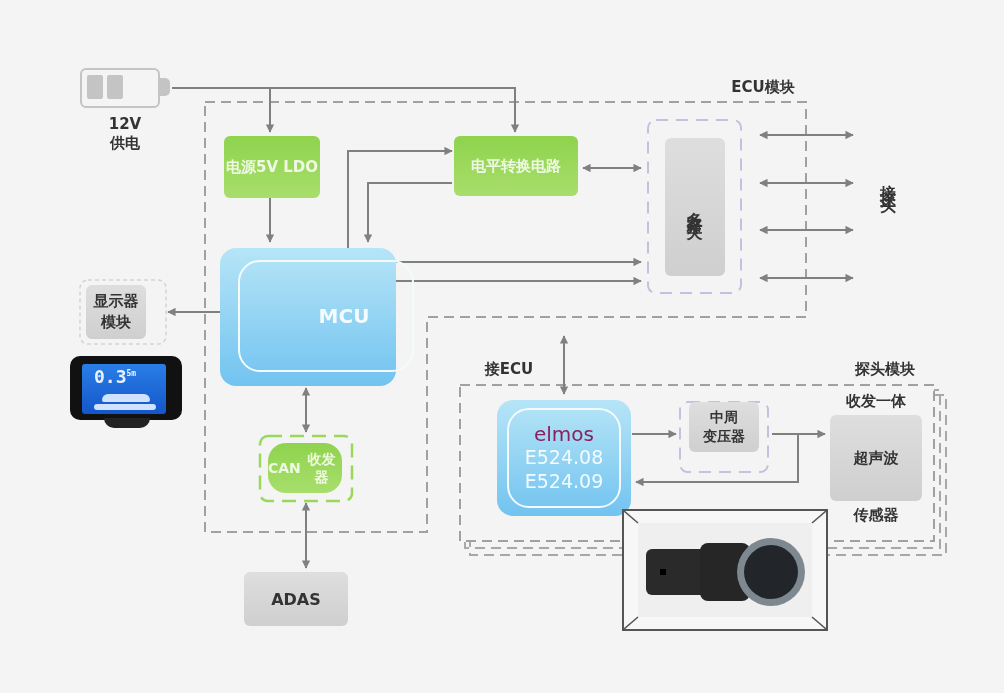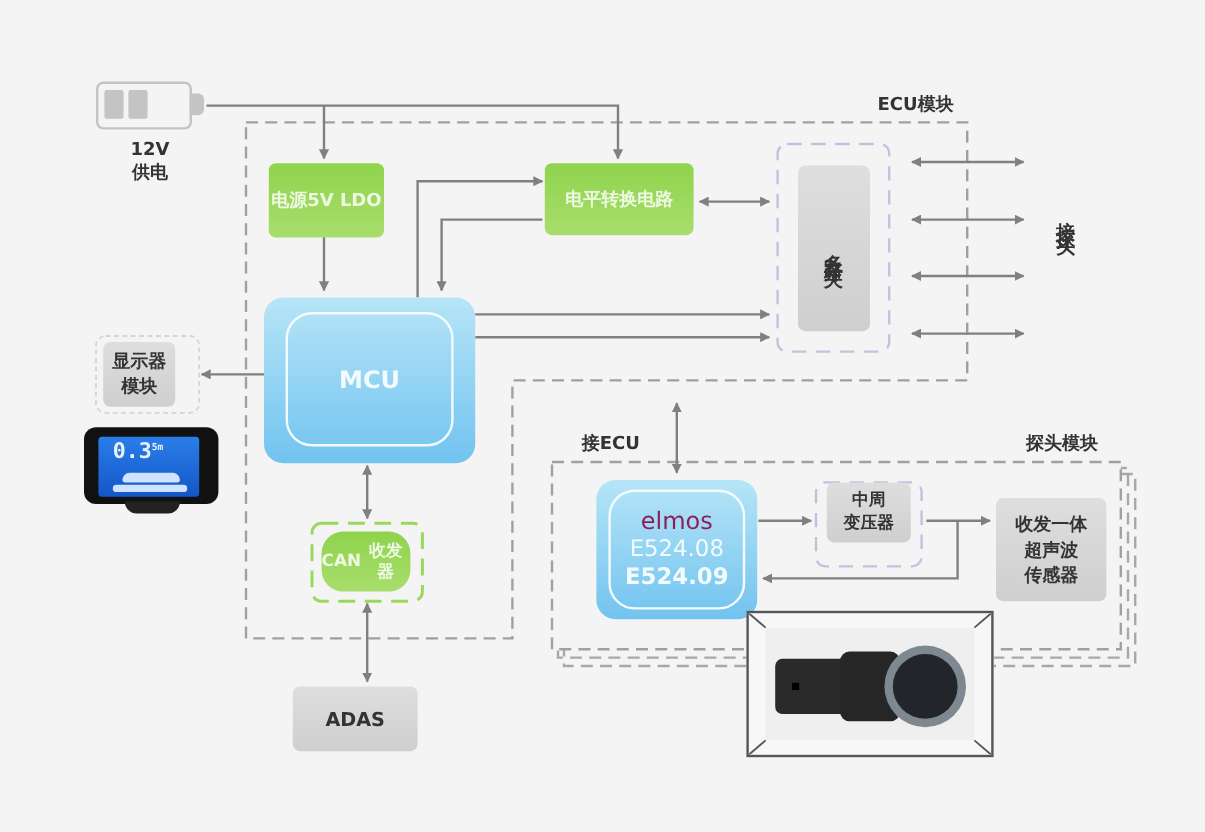--- a/index.html
+++ b/index.html
@@ -102,21 +102,21 @@
   <div>电平转换电路</div>
 </div>
 
 <div class="grey" style="left:665px;top:138px;width:60px;height:138px;">
   <div class="vtext" style="font-size:16px;">多路开关</div>
 </div>
 
 <div class="lbl vtext" style="left:874px;top:172px;width:24px;font-size:16px;letter-spacing:6px;">接探头</div>
 
 <div class="blue" style="left:220px;top:248px;width:176px;height:138px;">
-  <div class="blue-inner" style="left:18px;top:12px;width:136px;height:108px;">
+  <div class="blue-inner" style="left:18px;top:12px;width:136px;height:108px;padding-left:36px;">
     <div style="font-size:20px;">MCU</div>
   </div>
 </div>
 
 <div class="grey" style="left:86px;top:285px;width:60px;height:54px;">
   <div>显示器</div>
   <div>模块</div>
 </div>
 
 <div class="abs" style="left:70px;top:356px;width:124px;height:76px;">
@@ -140,30 +140,30 @@
   <div>ADAS</div>
 </div>
 
 <div class="lbl" style="left:474px;top:360px;width:70px;">接ECU</div>
 <div class="lbl" style="left:840px;top:360px;width:90px;">探头模块</div>
 
 <div class="blue" style="left:497px;top:400px;width:134px;height:116px;">
   <div class="blue-inner" style="left:10px;top:8px;width:110px;height:96px;">
     <div style="color:#8e1f5a;font-weight:normal;font-size:20px;line-height:22px;">elmos</div>
     <div style="font-size:19px;font-weight:normal;line-height:24px;">E524.08</div>
-    <div style="font-size:19px;font-weight:bold;line-height:24px;">E524.09</div>
+    <div style="font-size:19px;font-weight:normal;line-height:24px;">E524.09</div>
   </div>
 </div>
 
 <div class="grey" style="left:689px;top:402px;width:70px;height:50px;font-size:14px;line-height:19px;">
   <div>中周</div>
   <div>变压器</div>
 </div>
 
-<div class="grey" style="left:830px;top:415px;width:92px;height:86px;font-size:15px;line-height:21px;">
+<div class="grey" style="left:830px;top:415px;width:92px;height:86px;font-size:15px;line-height:21px;gap:36px;">
   <div>收发一体</div>
   <div>超声波</div>
   <div>传感器</div>
 </div>
 
 <div class="abs" style="left:622px;top:509px;width:202px;height:118px;border:2px solid #555;background:#f7f7f7;overflow:hidden;">
   <svg width="202" height="118" viewBox="0 0 202 118">
     <rect x="14" y="12" width="174" height="94" fill="#efefef"></rect>
     <line x1="0" y1="0" x2="14" y2="12" stroke="#555" stroke-width="1.5"></line>
     <line x1="202" y1="0" x2="188" y2="12" stroke="#555" stroke-width="1.5"></line>

